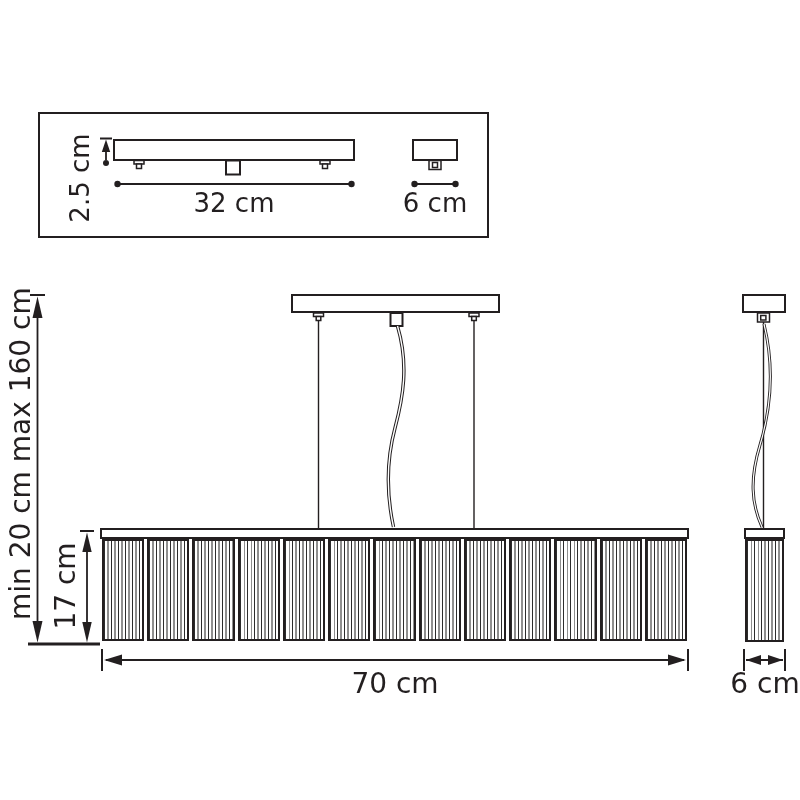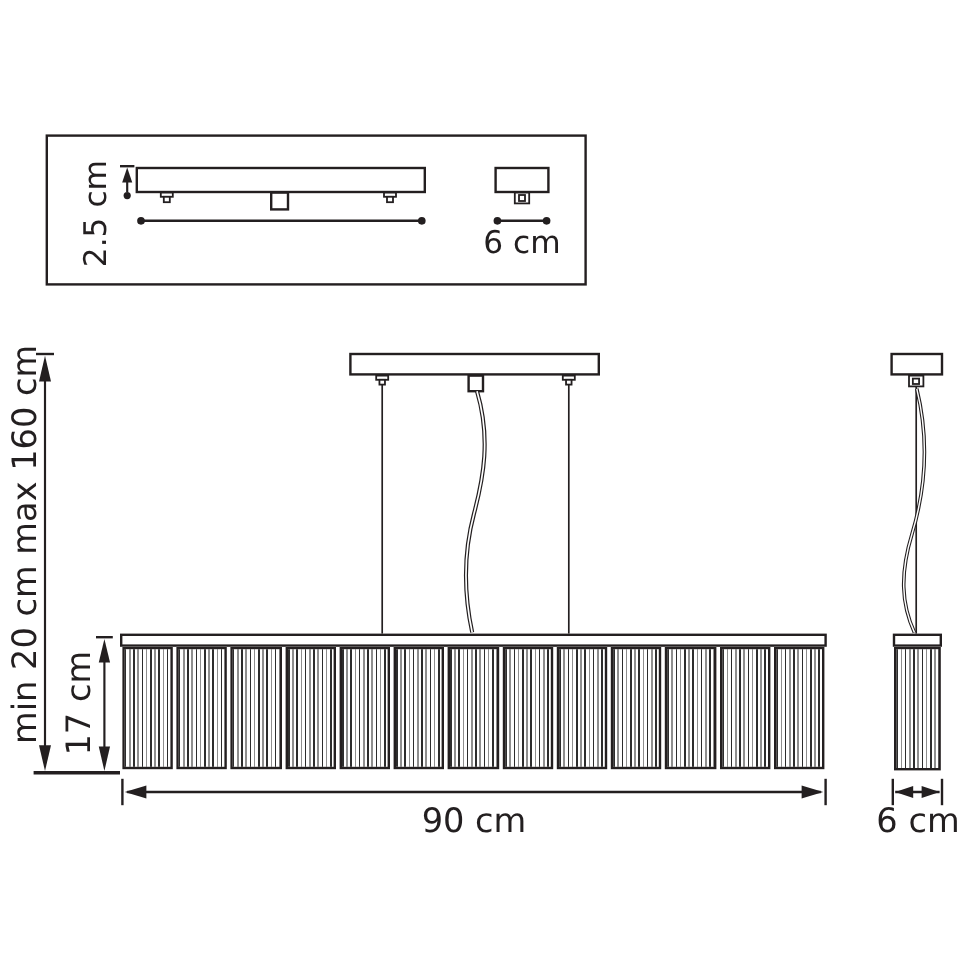--- a/index.html
+++ b/index.html
@@ -46,20 +46,21 @@
 <div class="canvas">
 
   <div class="rect b2" style="left:38px;top:112px;width:451px;height:126px;"></div>
 
   <div class="rect b25" style="left:113px;top:139px;width:242px;height:22px;"></div>
 
   <div class="rect b25" style="left:412px;top:139px;width:46px;height:22px;"></div>
 
   <div class="label f26 vert" style="left:35px;top:163px;width:92px;height:30px;">2.5 cm</div>
 
+  <div class="label f26" style="left:184px;top:189px;width:100px;">32 cm</div>
 
   <div class="label f26" style="left:395px;top:189px;width:80px;">6 cm</div>
 
   <div class="rect b25" style="left:291px;top:294px;width:209px;height:19px;"></div>
 
   <div class="rect b2" style="left:100px;top:528px;width:589px;height:11px;"></div>
 
   <div class="panels" style="left:102px;top:539px;width:585px;height:102px;">
       <div class="panel"></div>
       <div class="panel"></div>
@@ -73,21 +74,21 @@
       <div class="panel"></div>
       <div class="panel"></div>
       <div class="panel"></div>
       <div class="panel"></div>
     </div>
 
   <div class="label f28 vert" style="left:-128px;top:454px;width:300px;height:32px;">min 20 cm max 160 cm</div>
 
   <div class="label f28 vert" style="left:21px;top:571px;width:90px;height:30px;">17 cm</div>
 
-  <div class="label f28" style="left:335px;top:669px;width:120px;">90 cm</div>
+  <div class="label f28" style="left:335px;top:669px;width:120px;">70 cm</div>
 
   <div class="rect b25" style="left:742px;top:294px;width:44px;height:19px;"></div>
 
   <div class="rect b2" style="left:744px;top:528px;width:41px;height:11px;"></div>
 
   <div class="striped" style="position:absolute;left:745px;top:539px;width:39px;height:103px;"></div>
 
   <div class="label f28" style="left:715px;top:669px;width:100px;">6 cm</div>
 
   <svg class="overlay" width="800" height="800" viewBox="0 0 800 800">

